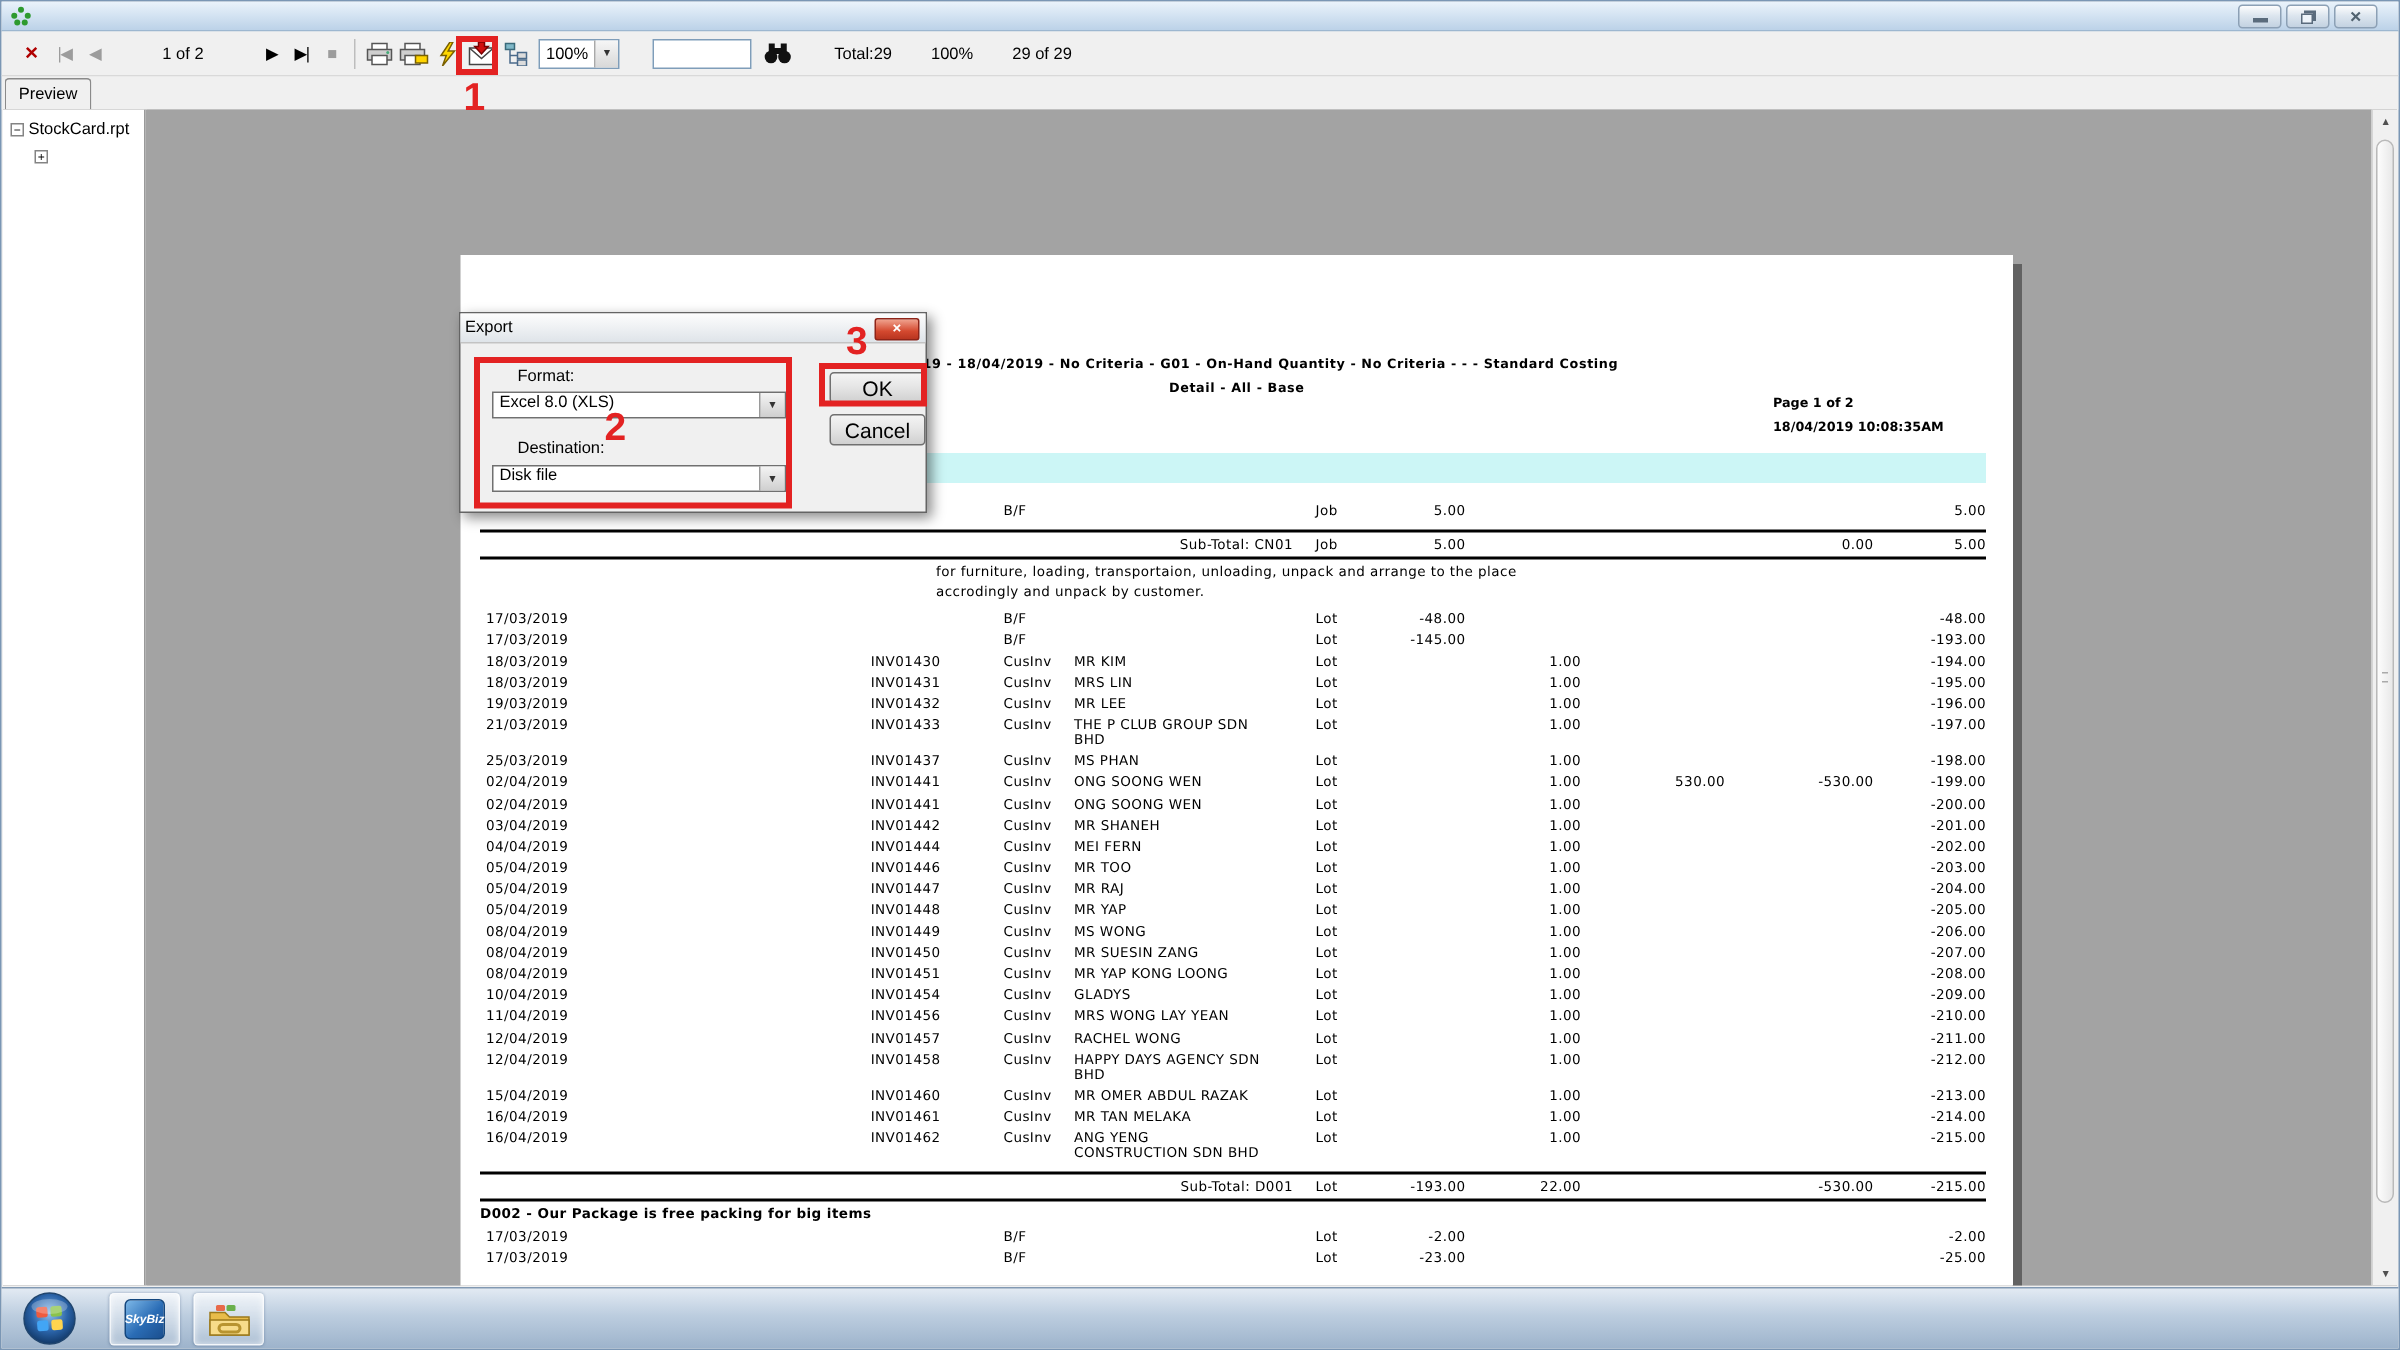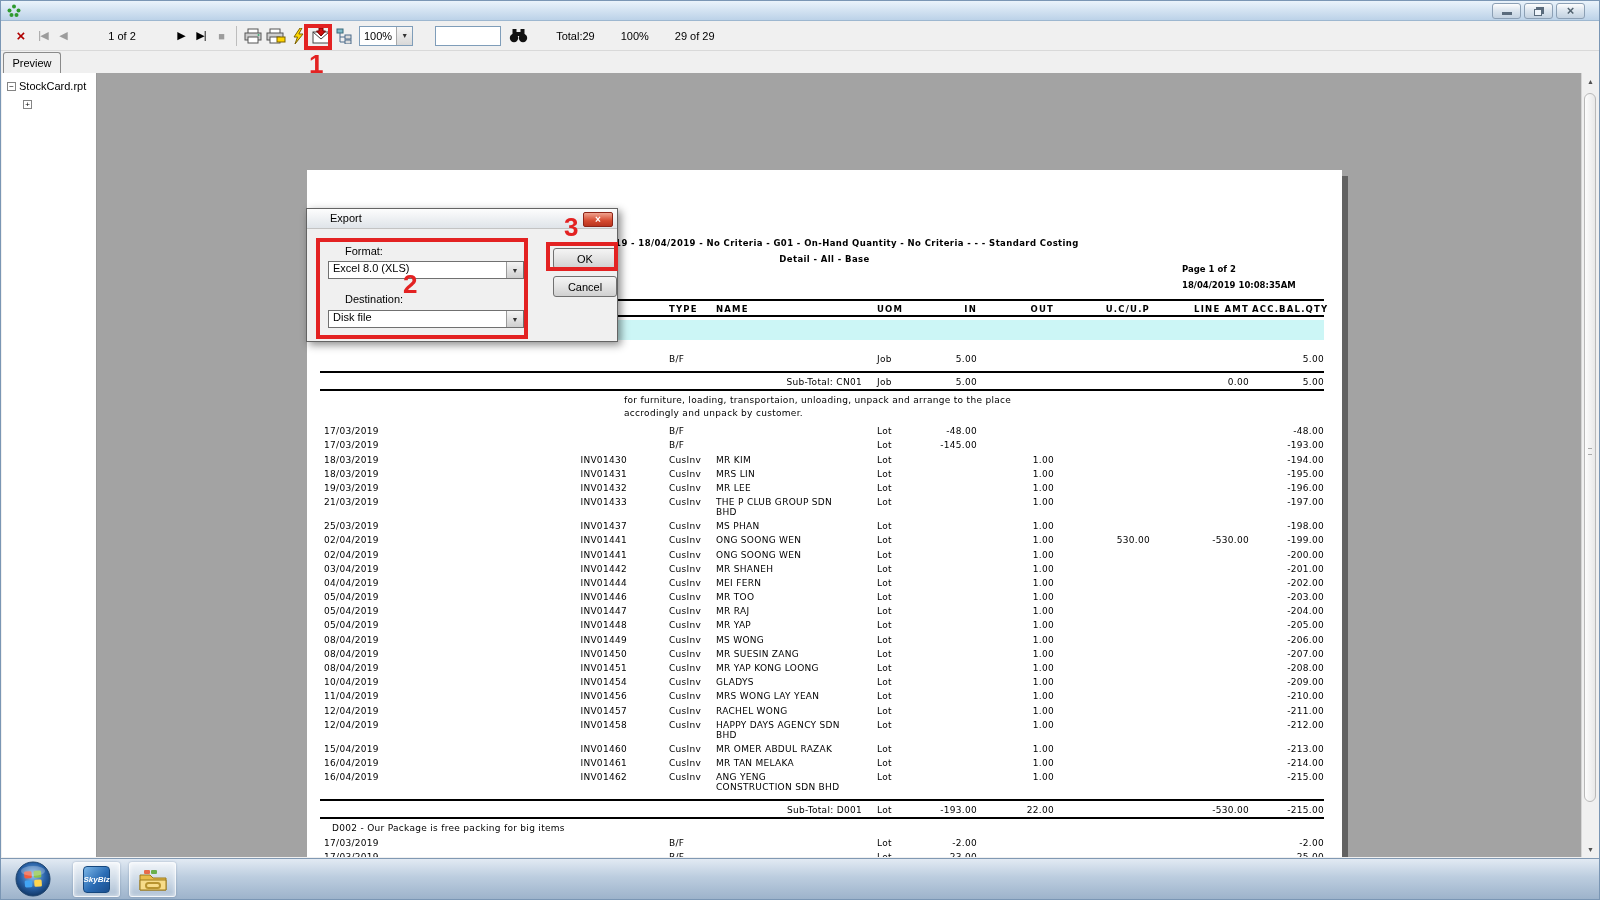--- a/index.html
+++ b/index.html
@@ -72,43 +72,43 @@
   .c-doc{left:250px;width:57px;text-align:right;}
   .c-type{left:349px;}
   .c-name{left:396px;width:170px;letter-spacing:.6px;}
   .c-uom{left:557px;}
   .c-in{left:583px;width:74px;text-align:right;}
   .c-out{left:662px;width:72px;text-align:right;}
   .c-ucup{left:738px;width:92px;text-align:right;}
   .c-amt{left:837px;width:92px;text-align:right;}
   .c-bal{left:932px;width:72px;text-align:right;}
   .c-sublabel{left:360px;width:182px;text-align:right;}
-  .c-group{left:12px;font-weight:normal;letter-spacing:.3px;}
+  .c-group{left:0;font-weight:bold;letter-spacing:.3px;}
   .rrow.subtotal{height:20px;border-top:2px solid #000;border-bottom:2px solid #000;margin:4px 0 3px 0;}
   .rrow.subtotal span{top:4px;}
   .rrow.group{height:15px;}
   .rrow.desc{height:28px;margin-bottom:3px;}
   .descline{position:absolute;left:304px;letter-spacing:.3px;}
   .descline.l2{top:14px !important;}
   
   .dialog{position:absolute;left:305px;top:207px;width:312px;height:134px;background:#f0f0f0;
     border:1px solid #646464;box-shadow:3px 3px 8px rgba(0,0,0,.45);z-index:40;font-size:11px;}
   .dlg-titlebar{position:absolute;left:0;top:0;right:0;height:20px;
     background:linear-gradient(#fdfdfd,#dfe4e9);border-bottom:1px solid #c3c3c3;}
-  .dlg-title{position:absolute;left:23px;top:3px;font-size:11px;color:#000;}
+  .dlg-title{position:absolute;left:3px;top:3px;font-size:11px;color:#000;}
   .dlg-close{position:absolute;right:4px;top:3px;width:30px;height:15px;border:1px solid #8e2418;border-radius:2px;
     background:linear-gradient(#f0a28e,#d4492f 60%,#b93520);color:#fff;font-size:10px;font-weight:bold;
     display:flex;align-items:center;justify-content:center;line-height:1;}
   .dlg-label{position:absolute;left:21px;font-size:11px;color:#000;padding-left:17px;}
   .dlg-combo{position:absolute;left:21px;width:196px;height:18px;border:1px solid #707070;background:#fff;display:flex;}
   .dlg-combo .val{flex:1;padding:0 4px;font-size:11px;}
   .dlg-combo .arrowbtn{width:17px;height:16px;background:linear-gradient(#f4f4f4,#cfcfcf);
     border-left:1px solid #9a9a9a;display:flex;align-items:center;justify-content:center;font-size:7px;color:#333;}
   .dlg-btn{position:absolute;left:246px;width:64px;height:21px;border:1px solid #707070;border-radius:3px;
-    background:linear-gradient(#f4f4f4,#e6e6e6 45%,#d0d0d0);font-size:11px;display:flex;align-items:center;justify-content:center;}
+    background:linear-gradient(#f4f4f4,#e6e6e6 45%,#d0d0d0);font-size:14px;display:flex;align-items:center;justify-content:center;}
   
   .redbox{position:absolute;border:4px solid var(--accent,#e32222);z-index:60;}
   .rednum{position:absolute;color:var(--accent,#e32222);font-weight:bold;font-size:26px;z-index:60;
     font-family:"Liberation Sans",sans-serif;}
   
   .taskbar{position:absolute;left:0;right:0;bottom:0;height:41px;
     background:linear-gradient(#e2eaf3,#bccddf 45%,#9db3cb);border-top:1px solid #8199b3;z-index:80;}
   .startorb{position:absolute;left:14px;top:2px;}
   .taskbtn{position:absolute;top:3px;width:47px;height:35px;border:1px solid rgba(255,255,255,.75);border-radius:3px;
     background:linear-gradient(rgba(255,255,255,.55),rgba(255,255,255,.12));
@@ -231,30 +231,20 @@
 
     <div class="preview"></div>
 
     <div class="page">
       <div class="r-sub1">18/03/2019 - 18/04/2019 -  No Criteria - G01 - On-Hand Quantity - No Criteria -  -  - Standard Costing</div>
       <div class="r-sub2">Detail - All - Base</div>
       <div class="r-page">Page 1 of 2</div>
       <div class="r-datetime">18/04/2019 10:08:35AM</div>
 
       <div class="tablezone">
-        <div class="colheader">
-          <span class="c-type">TYPE</span>
-          <span class="c-name">NAME</span>
-          <span class="c-uom">UOM</span>
-          <span class="c-in">IN</span>
-          <span class="c-out">OUT</span>
-          <span class="c-ucup">U.C/U.P</span>
-          <span class="c-amt">LINE AMT</span>
-          <span class="c-bal">ACC.BAL.QTY</span>
-        </div>
         <div class="highlight" style="background: rgb(204, 246, 246);"></div>
         <div>
             <div class="rrow datarow">
               <span class="c-type">B/F</span>
               <span class="c-uom">Job</span>
               <span class="c-in">5.00</span>
               <span class="c-bal">5.00</span>
             </div>
             <div class="rrow subtotal">
               <span class="c-uom">Job</span>

